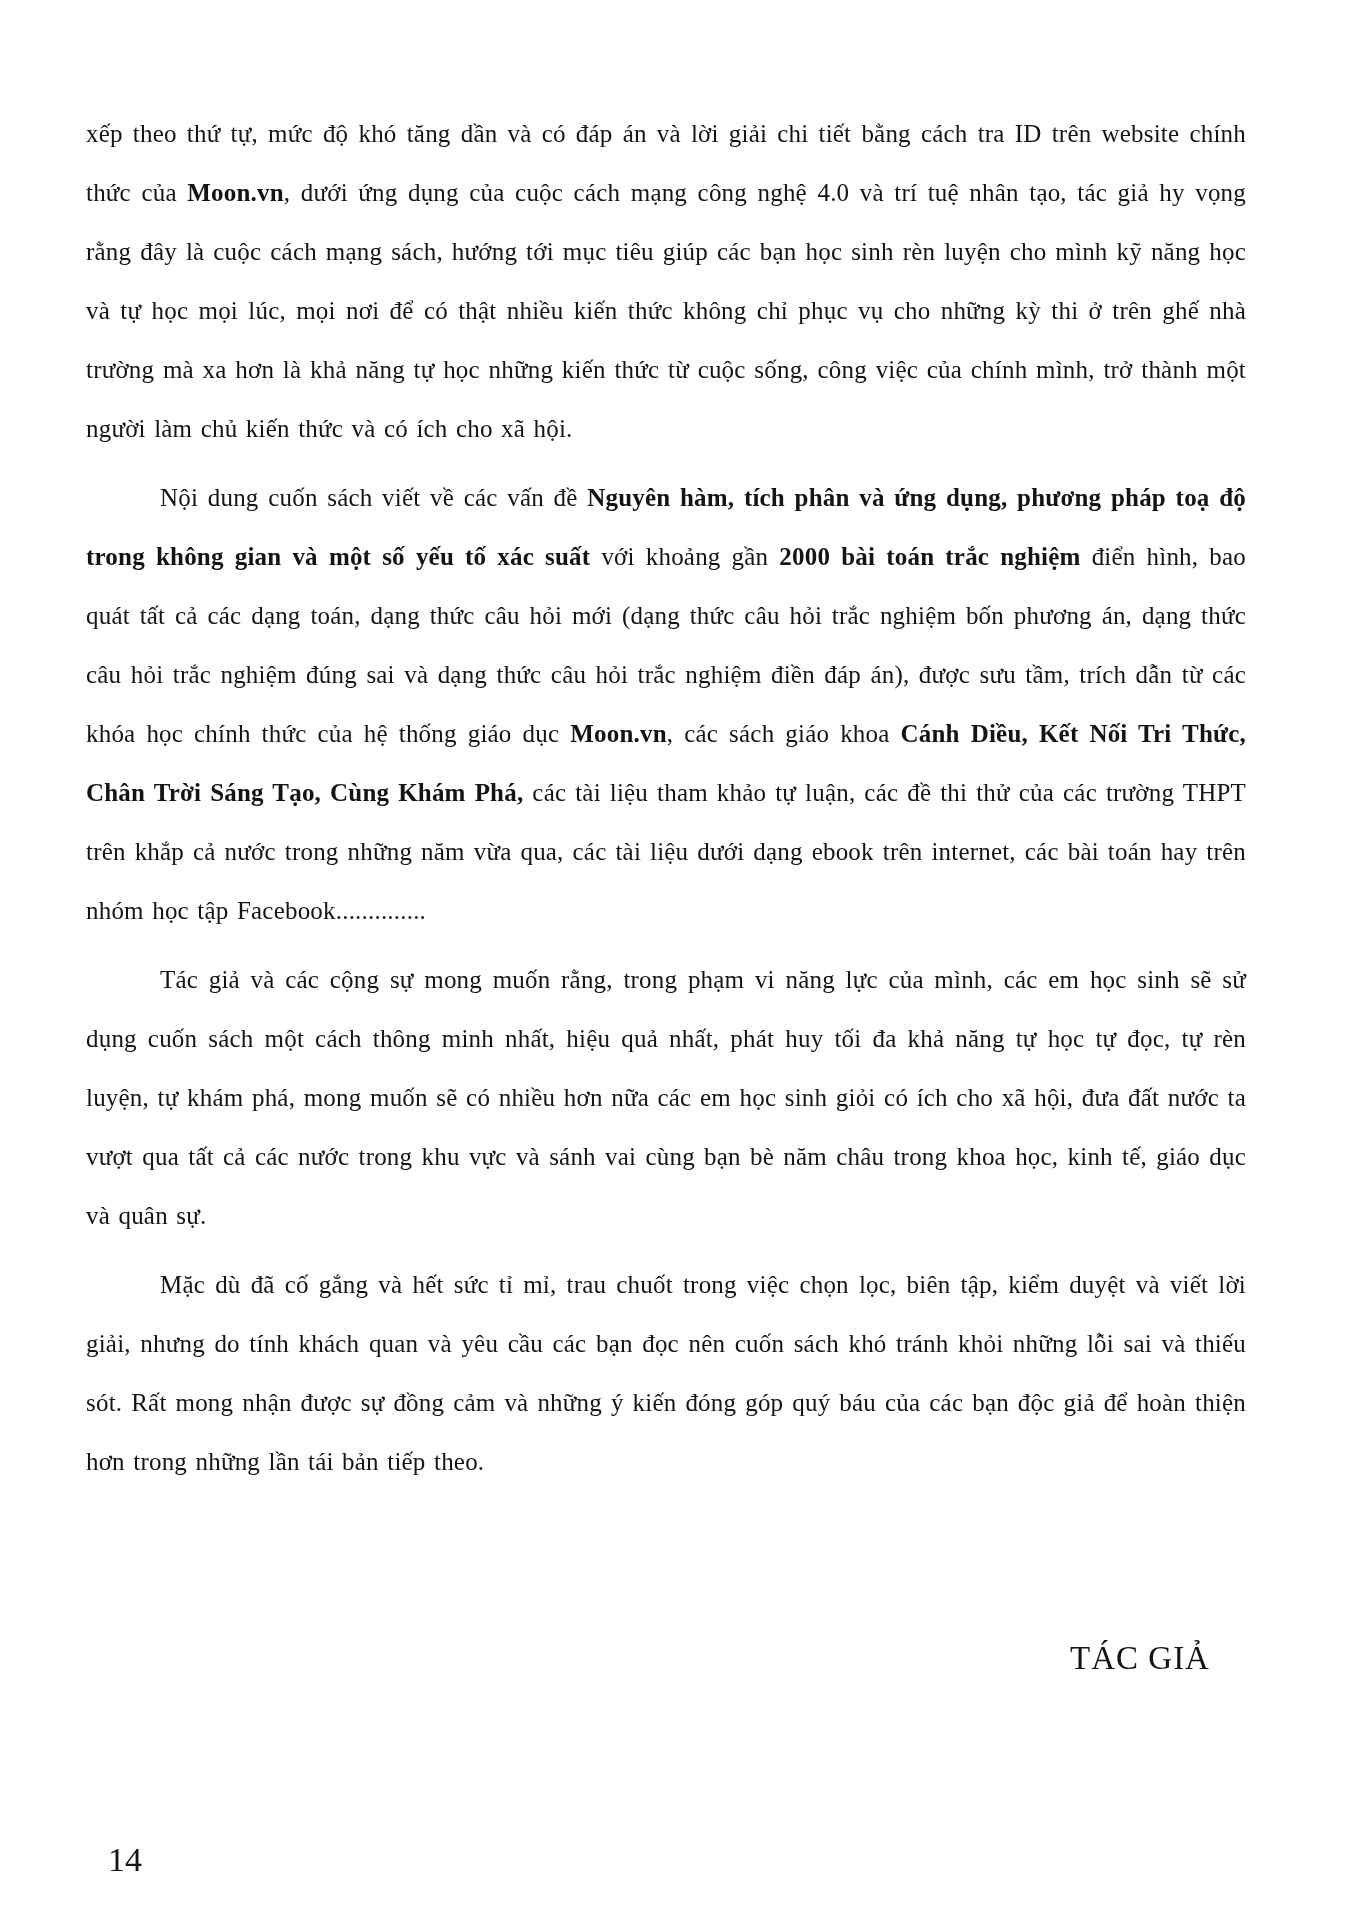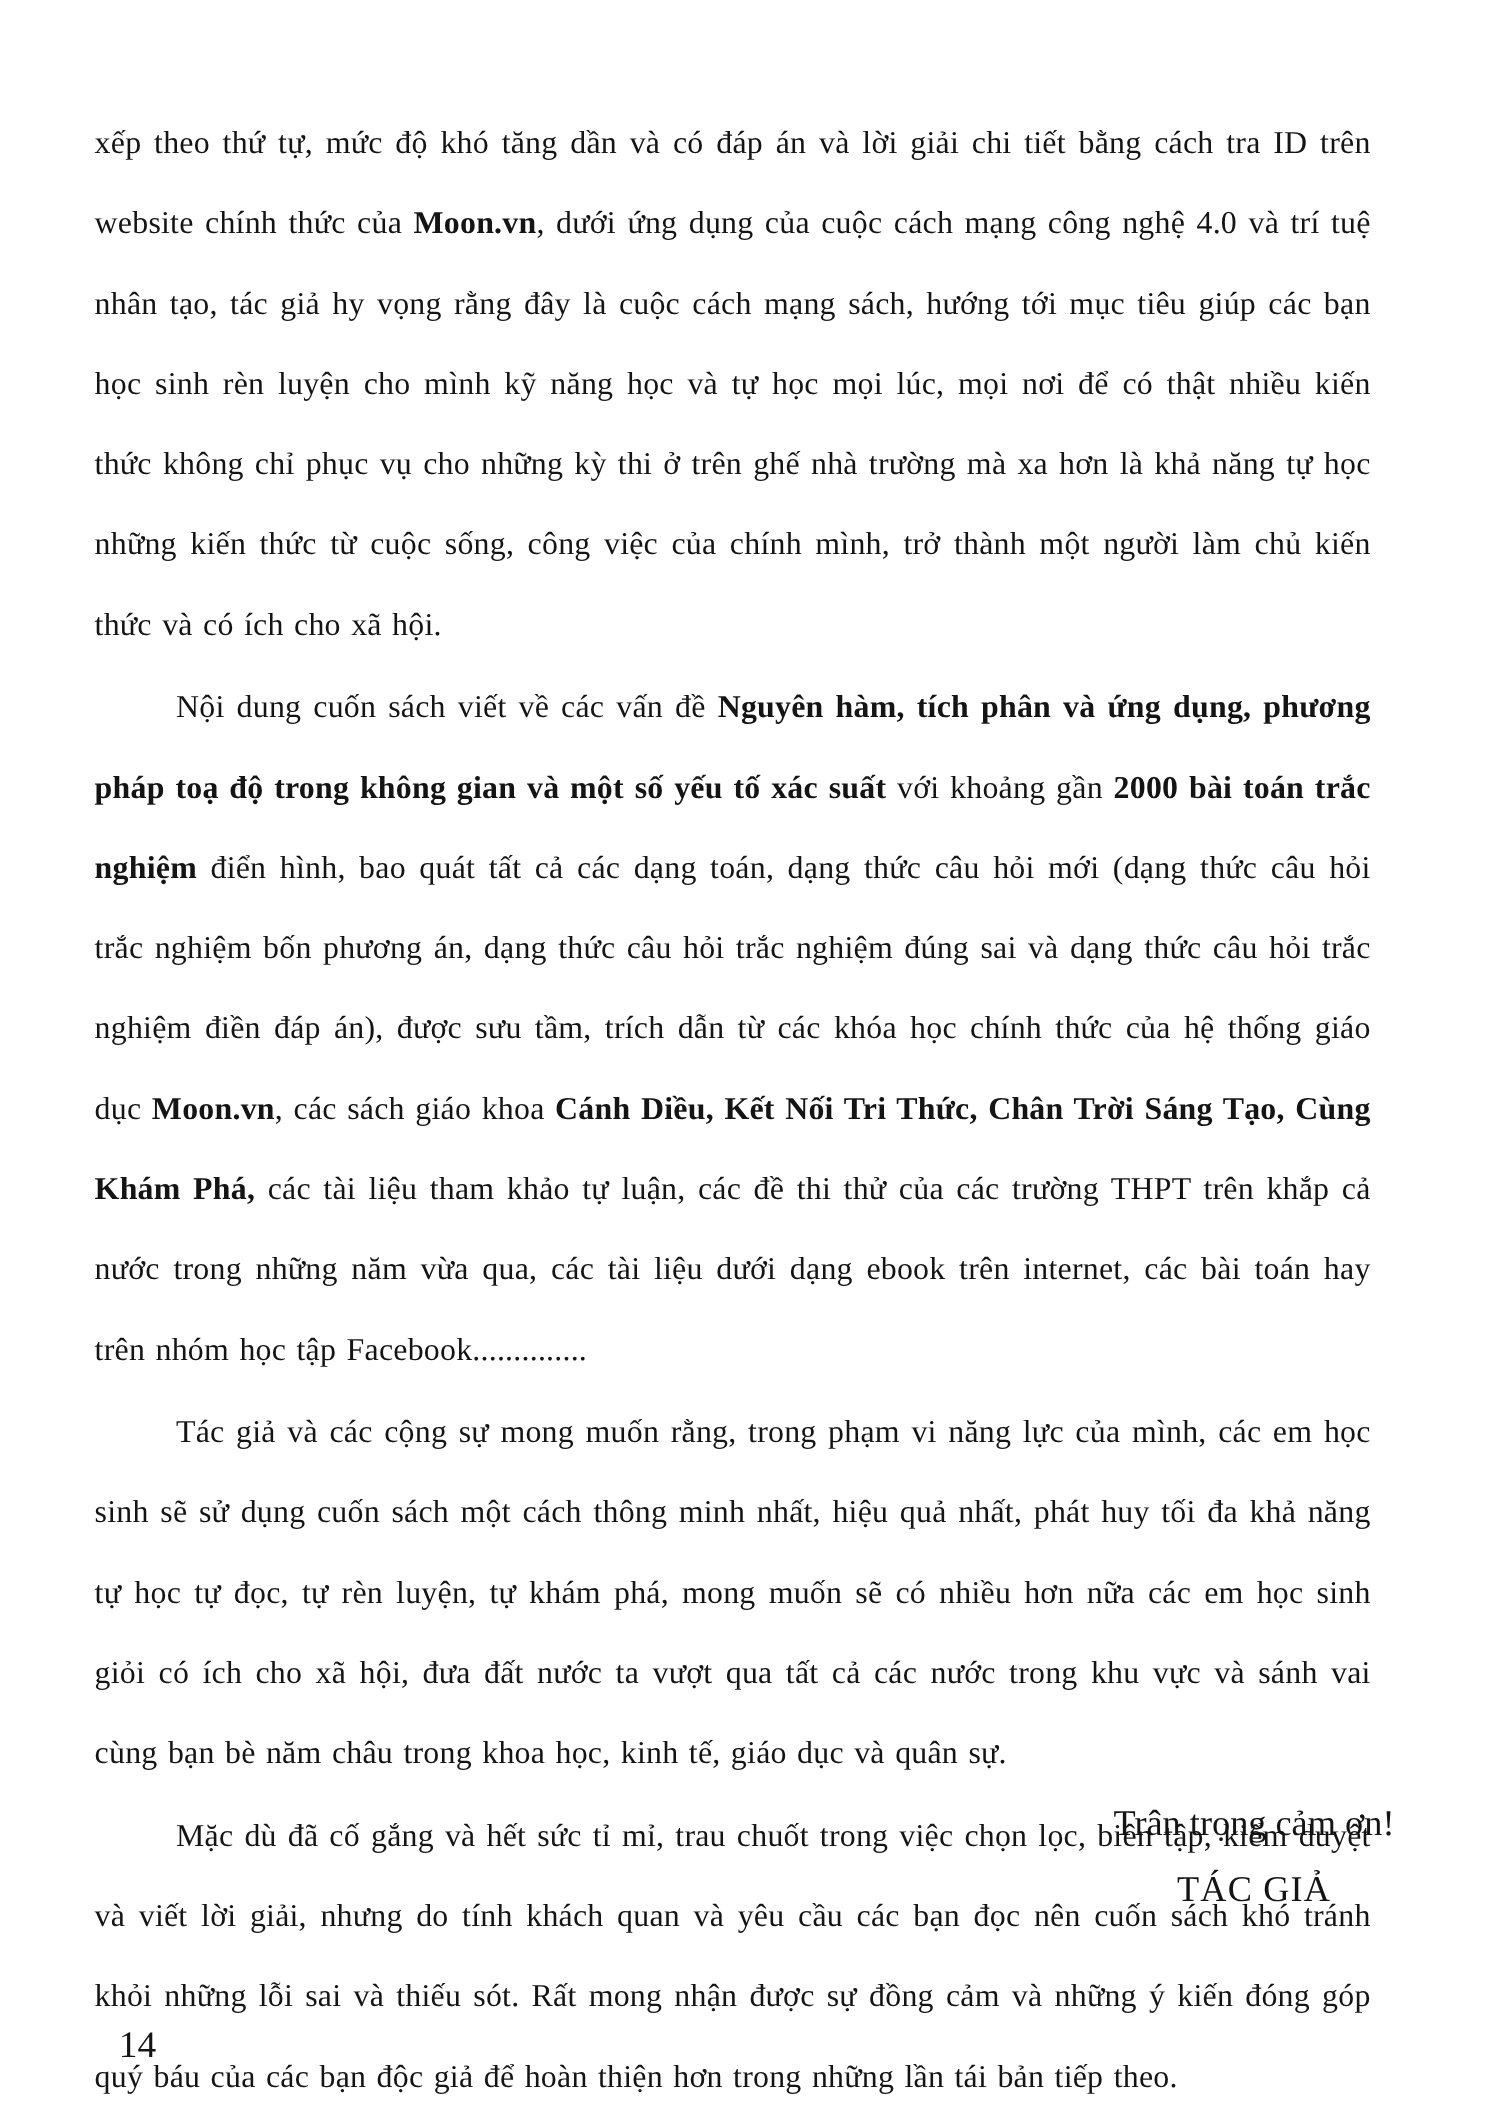--- a/index.html
+++ b/index.html
@@ -22,23 +22,23 @@
     height: 1920px;
     background: #ffffff;
   }
   .text-block {
     position: absolute;
     top: 94px;
     left: 86px;
     width: 1160px;
   }
   .text-block p {
-    margin: 0 0 2px 0;
-    font-size: 29px;
-    line-height: 73px;
+    margin: 10px 0 2px 0;
+    font-size: 25px;
+    line-height: 59px;
     text-align: justify;
     word-spacing: 2px;
     letter-spacing: 0.2px;
   }
   .text-block p.indented {
     text-indent: 74px;
   }
   .b {
     font-weight: bold;
   }
@@ -76,19 +76,18 @@
 
     <p class="indented"><span>Nội dung cuốn sách viết về các vấn đề </span><span class="b">Nguyên hàm, tích phân và ứng dụng, phương pháp toạ độ trong không gian và một số yếu tố xác suất</span><span> với khoảng gần </span><span class="b">2000 bài toán trắc nghiệm</span><span> điển hình, bao quát tất cả các dạng toán, dạng thức câu hỏi mới (dạng thức câu hỏi trắc nghiệm bốn phương án, dạng thức câu hỏi trắc nghiệm đúng sai và dạng thức câu hỏi trắc nghiệm điền đáp án), được sưu tầm, trích dẫn từ các khóa học chính thức của hệ thống giáo dục </span><span class="b">Moon.vn</span><span>, các sách giáo khoa </span><span class="b">Cánh Diều, Kết Nối Tri Thức, Chân Trời Sáng Tạo, Cùng Khám Phá,</span><span> các tài liệu tham khảo tự luận, các đề thi thử của các trường THPT trên khắp cả nước trong những năm vừa qua, các tài liệu dưới dạng ebook trên internet, các bài toán hay trên nhóm học tập Facebook..............</span></p>
 
     <p class="indented"><span>Tác giả và các cộng sự mong muốn rằng, trong phạm vi năng lực của mình, các em học sinh sẽ sử dụng cuốn sách một cách thông minh nhất, hiệu quả nhất, phát huy tối đa khả năng tự học tự đọc, tự rèn luyện, tự khám phá, mong muốn sẽ có nhiều hơn nữa các em học sinh giỏi có ích cho xã hội, đưa đất nước ta vượt qua tất cả các nước trong khu vực và sánh vai cùng bạn bè năm châu trong khoa học, kinh tế, giáo dục và quân sự.</span></p>
 
     <p class="indented"><span>Mặc dù đã cố gắng và hết sức tỉ mỉ, trau chuốt trong việc chọn lọc, biên tập, kiểm duyệt và viết lời giải, nhưng do tính khách quan và yêu cầu các bạn đọc nên cuốn sách khó tránh khỏi những lỗi sai và thiếu sót. Rất mong nhận được sự đồng cảm và những ý kiến đóng góp quý báu của các bạn độc giả để hoàn thiện hơn trong những lần tái bản tiếp theo.</span></p>
 
   </div>
 
   <div class="closing-block">
-    <span class="closing-line">Trân trọng cảm ơn!</span>
     <span class="signature-line">TÁC GIẢ</span>
   </div>
 
   <div class="page-number">14</div>
 
 </div>
 
 </body></html>

